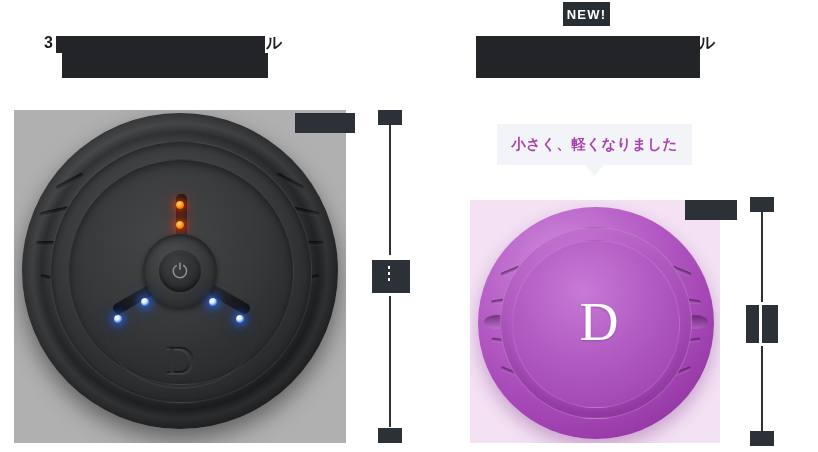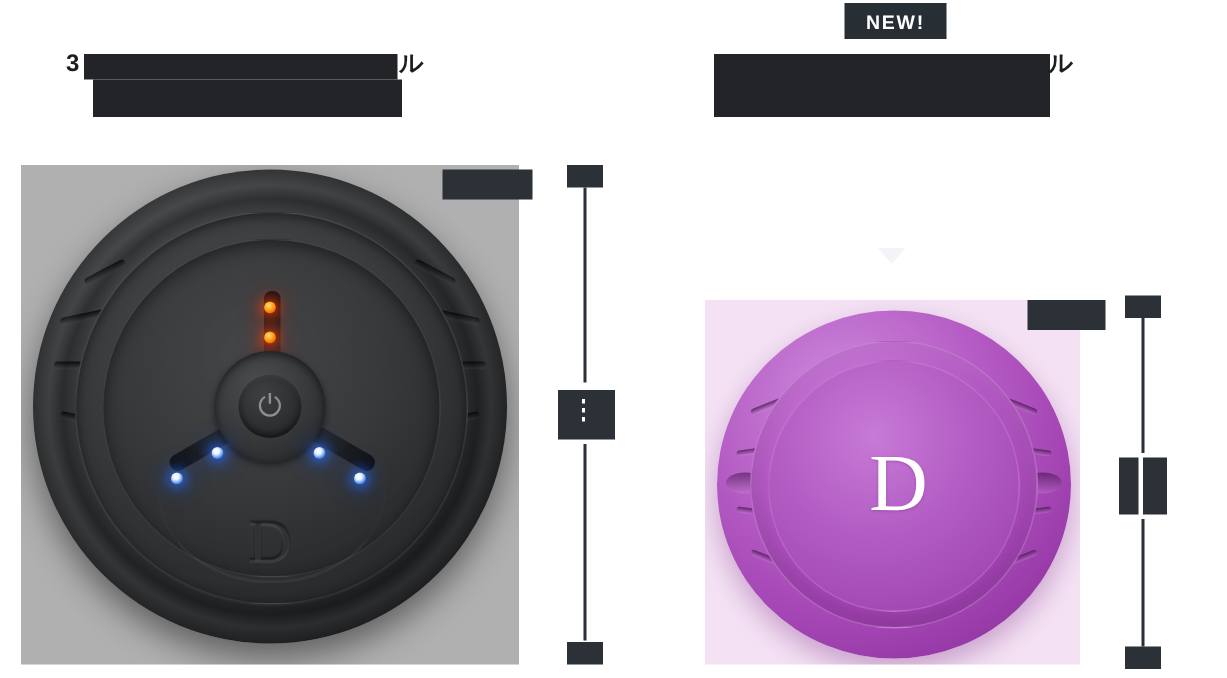--- a/index.html
+++ b/index.html
@@ -38,21 +38,21 @@
     color: #1d1d1d;
     line-height: 1;
     letter-spacing: 0;
   }
 
   
   .new-badge {
     position: absolute;
     left: 563px;
     top: 2px;
-    width: 68px;
+    width: 47px;
     height: 24px;
     background: #272e34;
     color: #ffffff;
     font-size: 13px;
     font-weight: bold;
     letter-spacing: 1.2px;
     display: flex;
     align-items: center;
     justify-content: center;
     box-sizing: border-box;
@@ -385,20 +385,23 @@
   <div class="dim-label" style="left:372px; top:260px; width:38px; height:33px;">
     <div class="ticks" style="left:16px; top:6px;">
       <div class="tick"></div>
       <div class="tick"></div>
       <div class="tick"></div>
     </div>
   </div>
   <div class="dim-line" style="left:389px; top:296px; height:131px;"></div>
   <div class="dim-cap" style="left:378px; top:428px;"></div>
 
+  <div class="bubble">
+    <span class="bubble-text">小さく、軽くなりました</span>
+  </div>
   <div class="bubble-tail"></div>
 
   <div class="photo photo-right">
     <div class="dev-purple">
 
       <div class="p-side" style="left:6px;   top:108px;"></div>
       <div class="p-side" style="left:204px; top:108px;"></div>
       <div class="p-tread" style="left:22px;  top:62px;  transform:rotate(-22deg);"></div>
       <div class="p-tread" style="left:13px;  top:92px;  transform:rotate(-8deg);"></div>
       <div class="p-tread" style="left:13px;  top:132px; transform:rotate(8deg);"></div>

